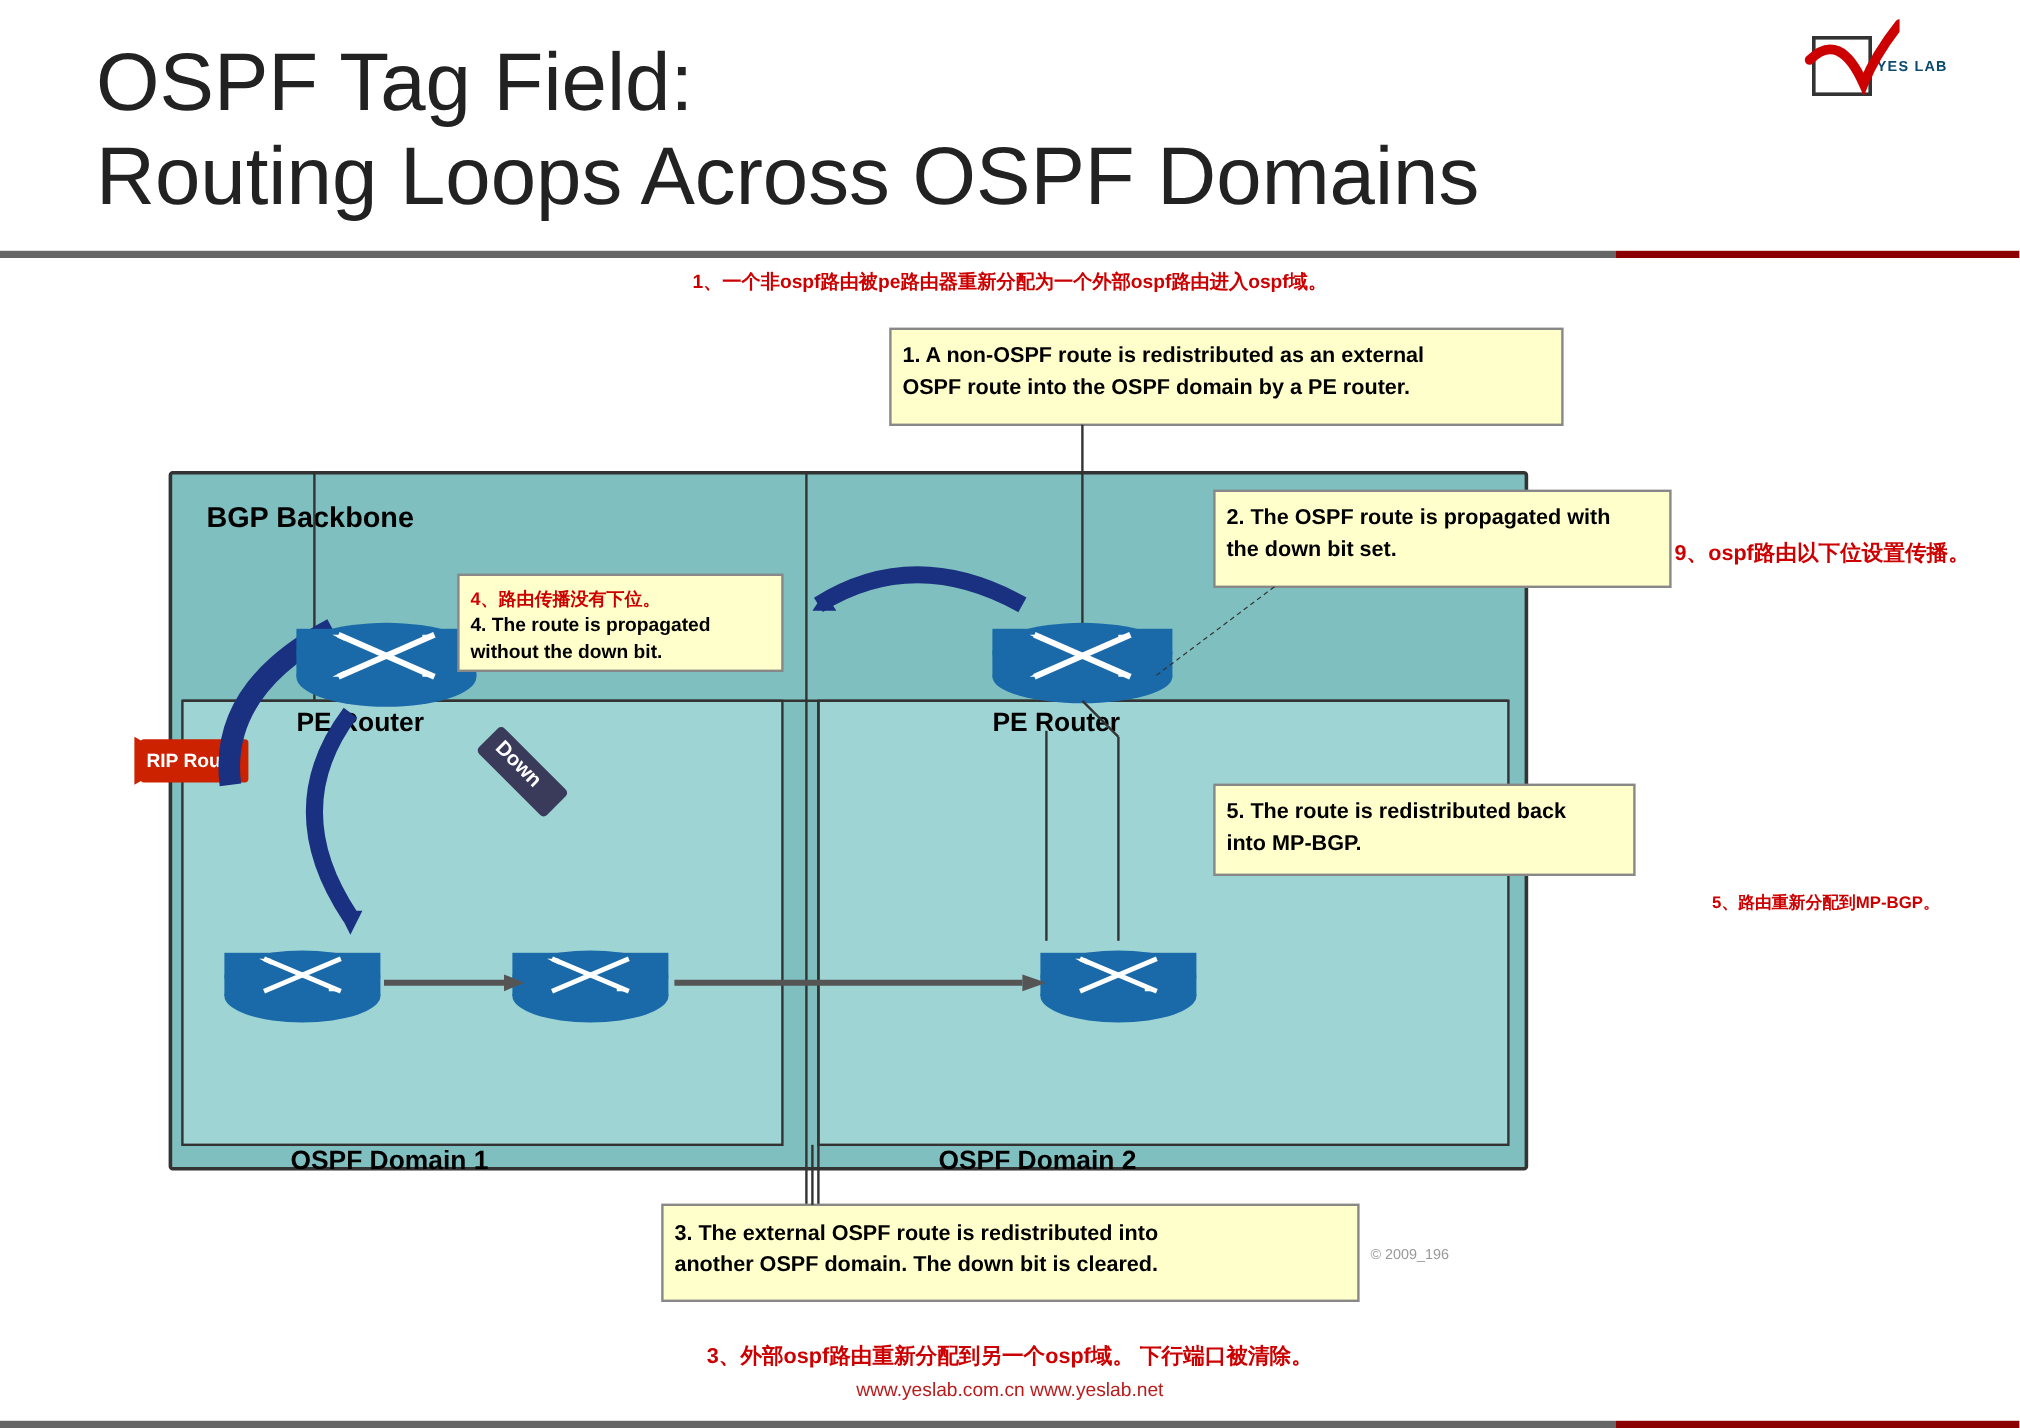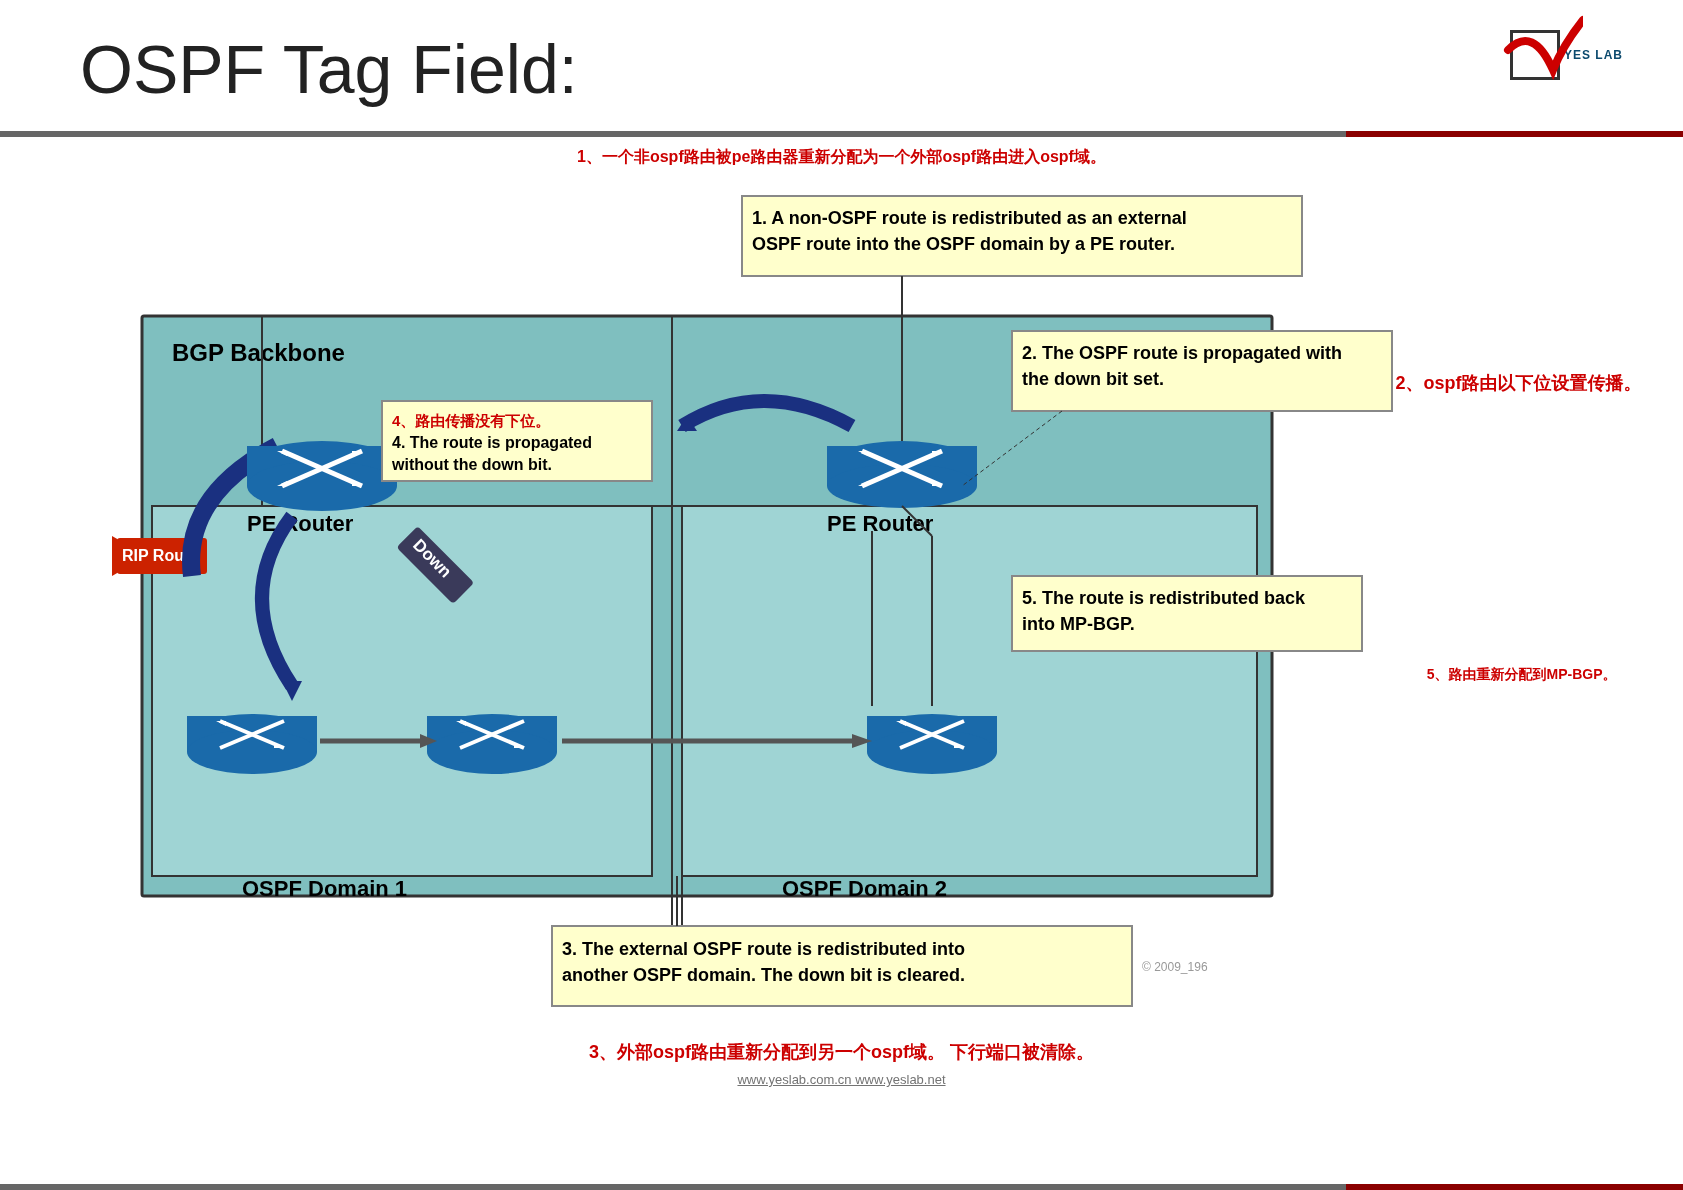--- a/index.html
+++ b/index.html
@@ -99,32 +99,32 @@
     
     .footer-note {
       text-align: center;
       color: #cc0000;
       font-size: 18px;
       font-weight: bold;
       margin-top: 24px;
     }
     .footer-links {
       text-align: center;
-      color: #737373;
-      font-size: 13px;
+      color: #b91c1c;
+      font-size: 16px;
       margin-top: 8px;
-      text-decoration: underline;
     }
   </style>
 </head>
 <body>
 
 <div class="header">
   <h1>
     <span>OSPF Tag Field:</span><br>
+    <span>Routing Loops Across OSPF Domains</span>
   </h1>
 
   <div class="yeslab-logo">
     <div class="yeslab-checkbox">
       <div class="yeslab-checkmark">
         <svg width="80" height="70" viewBox="0 0 80 70">
           <path d="M5 35 Q30 10 50 55 Q60 30 80 5" stroke="#cc0000" stroke-width="8" fill="none" stroke-linecap="round"></path>
         </svg>
       </div>
     </div>
@@ -263,21 +263,21 @@
       <text x="500" y="779" font-size="18" font-weight="bold" fill="#000">3. The external OSPF route is redistributed into</text>
       <text x="500" y="805" font-size="18" font-weight="bold" fill="#000">another OSPF domain. The down bit is cleared.</text>
 
       <line x1="615" y1="700" x2="615" y2="750" stroke="#333" stroke-width="2"></line>
 
       <text x="1080" y="795" font-size="12" fill="#999">© 2009_196</text>
 
     </svg>
 
     
-    <div style="position:absolute; top:195px; right:-20px; color:#cc0000; font-size:18px; font-weight:bold;">2、ospf路由以下位设置传播。</div>
+    <div style="position:absolute; top:195px; right:-20px; color:#cc0000; font-size:18px; font-weight:bold;">9、ospf路由以下位设置传播。</div>
 
     
     <div style="position:absolute; top:490px; right:5px; color:#cc0000; font-size:14px; font-weight:bold;">5、路由重新分配到MP-BGP。</div>
 
   </div>
 
   <div class="footer-note">3、外部ospf路由重新分配到另一个ospf域。 下行端口被清除。</div>
 
   <div class="footer-links">www.yeslab.com.cn    www.yeslab.net</div>
 </div>

